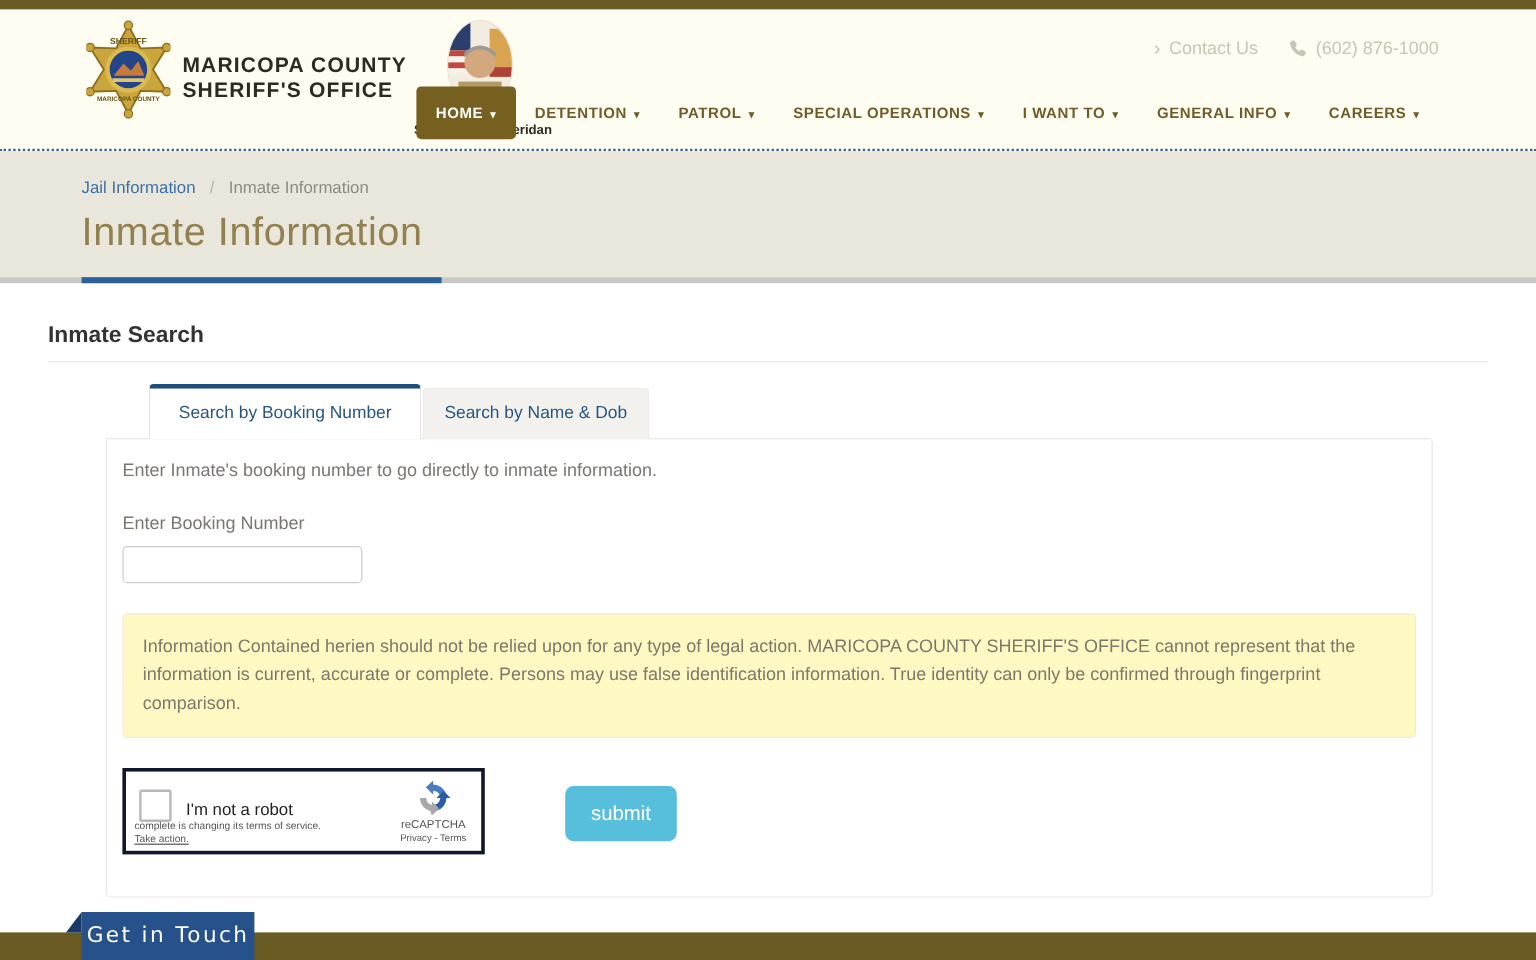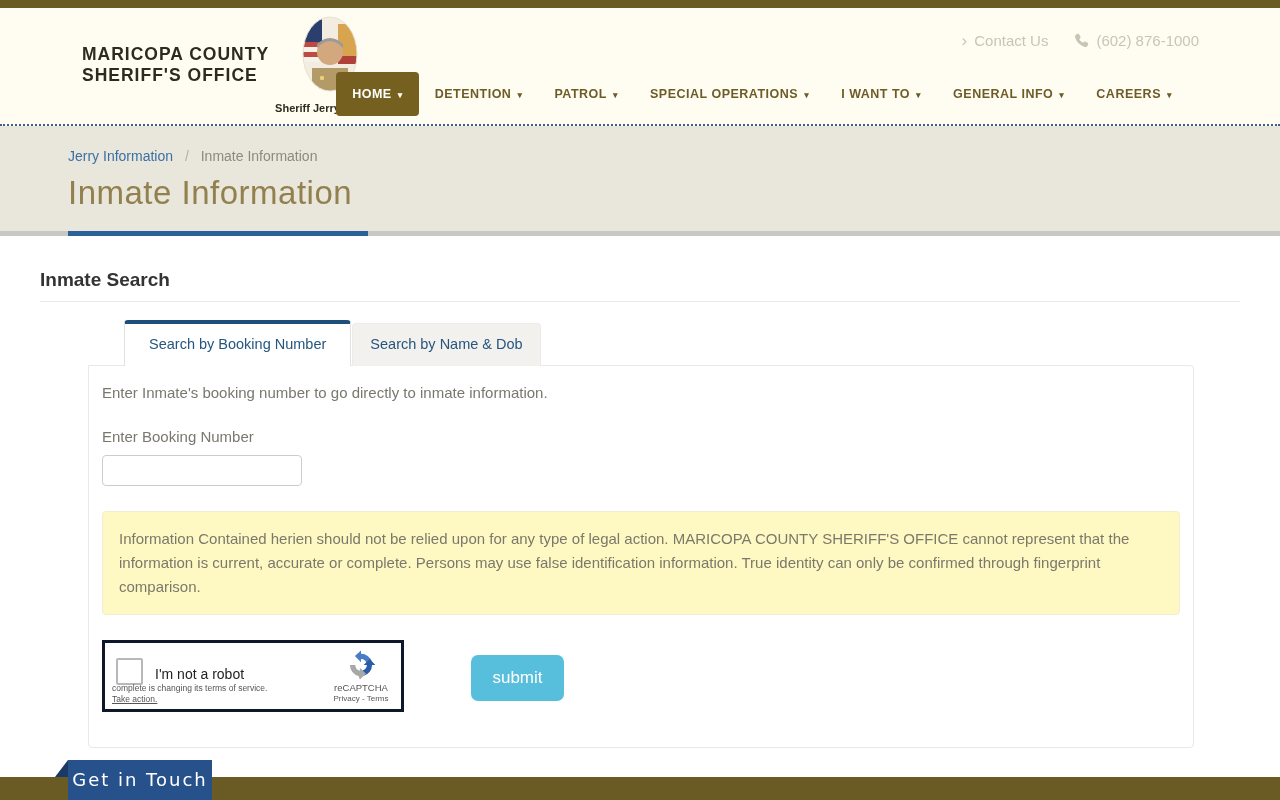--- a/index.html
+++ b/index.html
@@ -16,21 +16,21 @@
   .org-name { margin:28px 0 0 10px; font-weight:bold; font-size:17.5px; letter-spacing:1px; color:#2e2a20; line-height:21px; white-space:nowrap; }
   .org-name span { display:block; }
   .photo-wrap { position:relative; margin-left:6px; width:110px; text-align:center; }
   .caption { margin-top:2px; font-size:11px; font-weight:bold; color:#2e2a20; white-space:nowrap; }
 
   .utility { position:absolute; right:81px; top:24px; font-size:15px; color:#c9c5b4; display:flex; gap:26px; align-items:center; }
   .utility a { color:#c9c5b4; text-decoration:none; display:flex; align-items:center; gap:7px; cursor:pointer; }
   .utility .chev { font-size:17px; line-height:14px; }
   .utility svg { display:block; }
 
-  nav { position:absolute; right:92px; top:64px; display:flex; align-items:flex-start; }
+  nav { position:absolute; right:81px; top:64px; display:flex; align-items:flex-start; }
   .nav-item { display:inline-flex; align-items:center; gap:6px; padding:15px 16px; font-size:12.5px; font-weight:bold; letter-spacing:.5px; color:#6e5c28; text-decoration:none; cursor:pointer; white-space:nowrap; }
   .nav-item .caret { font-size:9px; position:relative; top:1px; }
   .nav-item.active { background:#76601f; color:#fff; border-radius:4px; }
 
   
   .band { position:relative; height:105px; background:#e9e6db; padding-left:68px; }
   .breadcrumb { padding-top:22px; font-size:14px; color:#8d8a7e; }
   .breadcrumb a { color:#3c70a4; text-decoration:none; cursor:pointer; }
   .breadcrumb .sep { margin:0 8px; color:#b4b1a4; }
   .band h1 { margin-top:10px; font-size:33px; font-weight:300; color:#92804e; letter-spacing:.5px; }
@@ -73,20 +73,36 @@
   .ribbon { position:absolute; left:68px; bottom:0; width:144px; height:40px; background:#27518a; color:#fff; text-align:center; font-size:18px; letter-spacing:2px; padding-top:9px; font-family:"DejaVu Sans", sans-serif; }
 </style>
 </head>
 <body>
 
 <div class="page">
   <div class="topbar"></div>
 
   <header>
     <a class="logo">
+      <span>
+        <svg width="70" height="84" viewBox="0 0 68 82">
+          <polygon points="34,5 44,23.7 65.2,23 54,41 65.2,59 44,58.3 34,77 24,58.3 2.8,59 14,41 2.8,23 24,23.7" fill="#c9a53c" stroke="#8a6d1f" stroke-width="1.5"></polygon>
+          <circle cx="34" cy="5" r="3.4" fill="#c9a53c" stroke="#8a6d1f"></circle>
+          <circle cx="65.2" cy="23" r="3.4" fill="#c9a53c" stroke="#8a6d1f"></circle>
+          <circle cx="65.2" cy="59" r="3.4" fill="#c9a53c" stroke="#8a6d1f"></circle>
+          <circle cx="34" cy="77" r="3.4" fill="#c9a53c" stroke="#8a6d1f"></circle>
+          <circle cx="2.8" cy="59" r="3.4" fill="#c9a53c" stroke="#8a6d1f"></circle>
+          <circle cx="2.8" cy="23" r="3.4" fill="#c9a53c" stroke="#8a6d1f"></circle>
+          <circle cx="34" cy="41" r="17" fill="#24458a" stroke="#dcba50" stroke-width="3.5"></circle>
+          <path d="M22 46 L30 36 L36 42 L42 34 L47 46 Z" fill="#c77b3a"></path>
+          <path d="M21 48 h26 v3 h-26 z" fill="#e0c36a"></path>
+          <text x="34" y="20" font-size="7" font-weight="bold" fill="#6b5415" text-anchor="middle" font-family="Liberation Sans, sans-serif">SHERIFF</text>
+          <text x="34" y="66.5" font-size="5.2" font-weight="bold" fill="#6b5415" text-anchor="middle" font-family="Liberation Sans, sans-serif">MARICOPA COUNTY</text>
+        </svg>
+      </span>
       <span class="org-name">
         <span>MARICOPA COUNTY</span>
         <span>SHERIFF'S OFFICE</span>
       </span>
       <span class="photo-wrap">
         <svg width="56" height="78" viewBox="0 0 56 78">
           <defs>
               <clipPath id="oval">
                 <ellipse cx="28" cy="38" rx="27" ry="37"></ellipse>
               </clipPath>
@@ -154,21 +170,21 @@
         </a>
       <a class="nav-item">
           <span>CAREERS</span>
           <span class="caret">▾</span>
         </a>
     </nav>
   </header>
 
   <div class="band">
     <div class="breadcrumb">
-      <a>Jerry Information</a>
+      <a>Jail Information</a>
       <span class="sep">/</span>
       <span class="current">Inmate Information</span>
     </div>
     <h1>Inmate Information</h1>
     <div class="band-rule">
       <div class="band-rule-accent"></div>
     </div>
   </div>
 
   <main>

